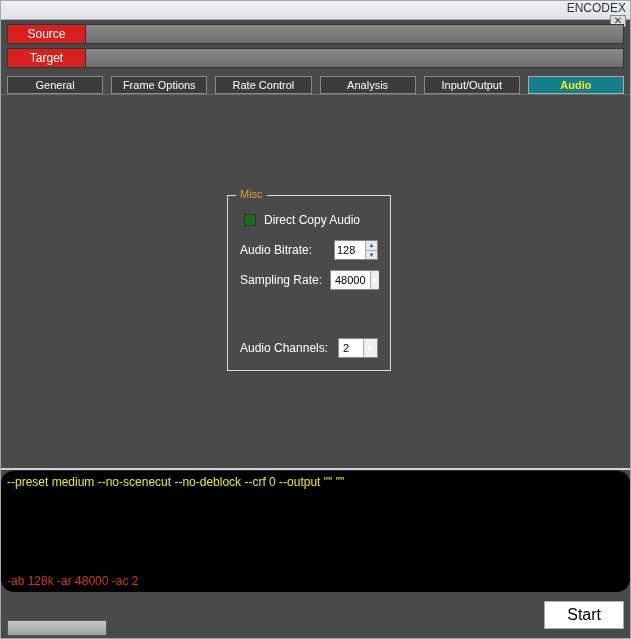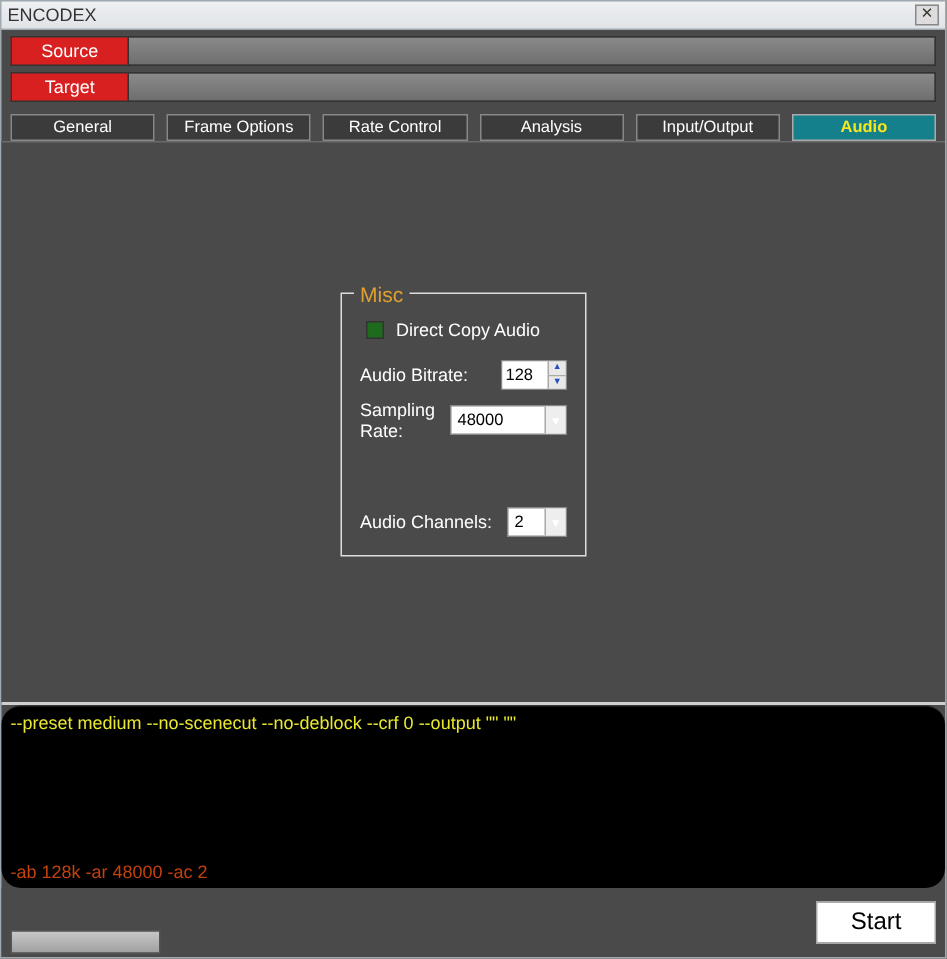--- a/index.html
+++ b/index.html
@@ -9,24 +9,25 @@
     background: #e8e8e8;
     width: 631px;
     height: 639px;
     overflow: hidden;
   }
   .titlebar {
     height: 20px;
     background: linear-gradient(#eef0f2, #dfe3e7);
     border: 1px solid #a0a8b0;
     display: flex;
-    align-items: center;
+    align-items: flex-end;
     padding: 0 4px;
     font-size: 12px;
     color: #333;
+    flex-direction: column;
   }
   .titlebar .title { flex: 1; }
   .titlebar .close {
     width: 16px; height: 14px;
     border: 1px solid #888;
     background: #ddd;
     display: flex; align-items: center; justify-content: center;
     font-size: 10px; line-height: 1;
     cursor: default;
   }
@@ -100,21 +101,21 @@
     border: 1px solid #ddd;
     padding: 14px 12px 12px;
   }
   .misc-legend {
     position: absolute;
     top: -8px;
     left: 8px;
     background: #4a4a4a;
     padding: 0 4px;
     color: #e0a030;
-    font-size: 14px;
+    font-size: 11px;
   }
   .misc-row {
     display: flex;
     align-items: center;
     color: #fff;
     margin-bottom: 10px;
     height: 20px;
   }
   .misc-row:last-child { margin-bottom: 0; margin-top: 48px; }
   .checkbox {
@@ -142,21 +143,21 @@
   }
   .num-input .spin div {
     flex: 1;
     display: flex; align-items: center; justify-content: center;
     font-size: 6px; background: #e8e8e8;
     border-bottom: 1px solid #aaa;
     color: #2050c0;
   }
   .num-input .spin div:last-child { border-bottom: none; }
   .select {
-    width: 78px; height: 20px;
+    width: 48px; height: 20px;
     background: #fff;
     border: 1px solid #888;
     display: flex; align-items: center;
   }
   .select .val { flex: 1; padding: 0 4px; font-size: 11px; color: #000; }
   .select .caret {
     width: 14px; height: 100%;
     border-left: 1px solid #aaa;
     display: flex; align-items: center; justify-content: center;
     font-size: 8px; background: #eee;

